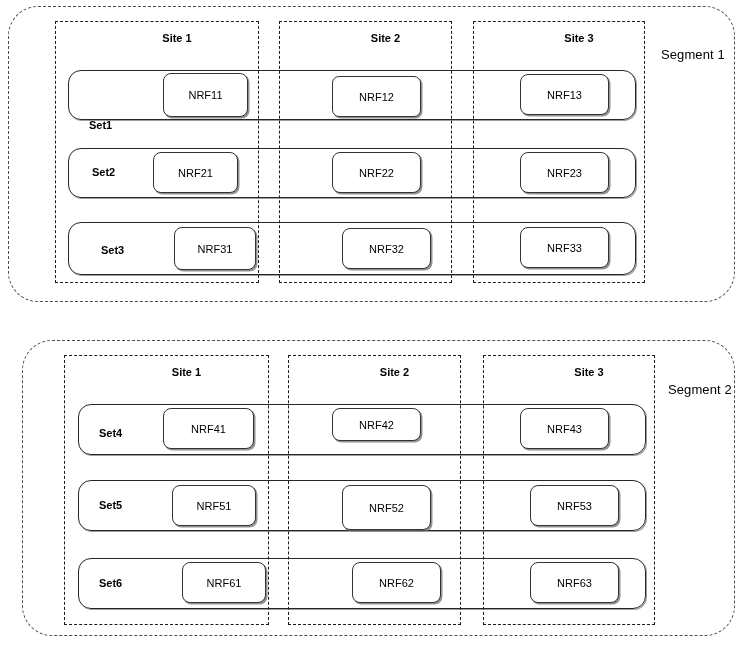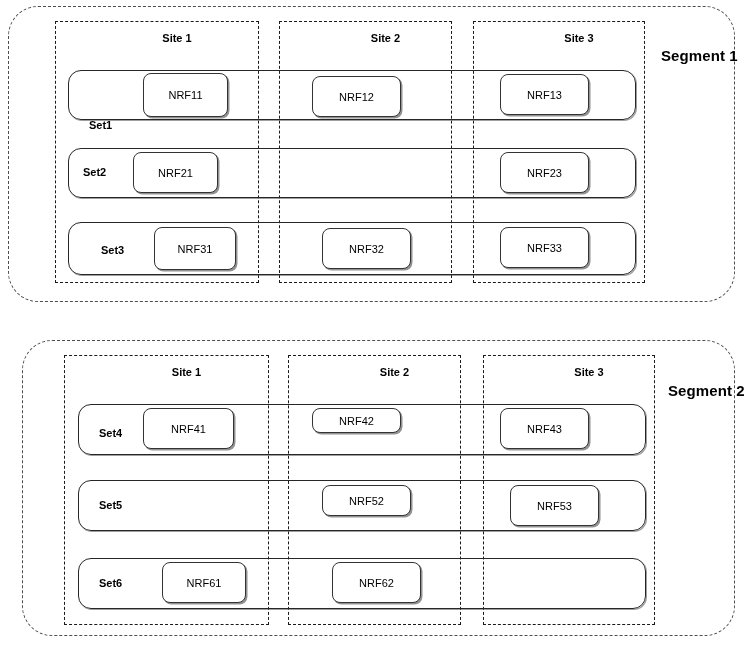--- a/index.html
+++ b/index.html
@@ -27,22 +27,22 @@
   
   .segment {
     position: absolute;
     border: 1px dashed #4d4d4d;
     border-radius: 30px;
     box-sizing: border-box;
     background: transparent;
   }
   .segment-label {
     position: absolute;
-    font-size: 15px;
-    font-weight: bold;
+    font-size: 13px;
+    font-weight: normal;
     color: #000;
     white-space: nowrap;
     letter-spacing: 0.1px;
   }
 
   
   .site {
     position: absolute;
     border: 1px dashed #1a1a1a;
     box-sizing: border-box;
@@ -82,20 +82,21 @@
     border-radius: 8px;
     box-sizing: border-box;
     background: #ffffff;
     box-shadow: 1.5px 1.5px 0 rgba(110,110,110,0.75);
     display: flex;
     align-items: center;
     justify-content: center;
     font-size: 11px;
     color: #000;
     white-space: nowrap;
+    margin-left: 20px;
   }
 </style>
 </head>
 <body>
 
 <div id="diagram-root">
 
   <div class="segment" style="left:8px; top:6px; width:727px; height:296px;"></div>
 
   <div class="segment-label" style="left:661px; top:47px;">Segment 1</div>
@@ -105,26 +106,27 @@
 
   <div class="site" style="left:279px; top:21px; width:173px; height:262px;"></div>
   <div class="site-label" style="left:279px; top:32px; width:173px;">Site 2</div>
 
   <div class="site" style="left:473px; top:21px; width:172px; height:262px;"></div>
   <div class="site-label" style="left:473px; top:32px; width:172px;">Site 3</div>
 
   <div class="set-row" style="left:68px; top:70px; width:568px; height:50px;"></div>
   <div class="set-label" style="left:89px; top:89px;margin-top:30px;">Set1</div>
   <div class="nrf-node" style="left:143px; top:73px; width:85px; height:44px;">NRF11</div>
-  <div class="nrf-node" style="left:312px; top:76px; width:89px; height:41px;">NRF12</div>
+  <div class="nrf-node" style="left:312px; top:76px; width:89px; height:41px;border-radius:7px;">NRF12</div>
   <div class="nrf-node" style="left:500px; top:74px; width:89px; height:41px;">NRF13</div>
 
   <div class="set-row" style="left:68px; top:148px; width:568px; height:50px;"></div>
-  <div class="set-label" style="left:83px; top:166px;text-align:center;">Set2</div>
+  <div class="set-label" style="left:92px; top:166px;text-align:center;">Set2</div>
   <div class="nrf-node" style="left:133px; top:152px; width:85px; height:41px;">NRF21</div>
+  <div class="nrf-node" style="left:312px; top:152px; width:89px; height:41px;">NRF22</div>
   <div class="nrf-node" style="left:500px; top:152px; width:89px; height:41px;">NRF23</div>
 
   <div class="set-row" style="left:68px; top:222px; width:568px; height:53px;"></div>
   <div class="set-label" style="left:89px; top:244px;margin-left:12px;">Set3</div>
   <div class="nrf-node" style="left:154px; top:227px; width:82px; height:43px;">NRF31</div>
   <div class="nrf-node" style="left:322px; top:228px; width:89px; height:41px;">NRF32</div>
   <div class="nrf-node" style="left:500px; top:227px; width:89px; height:41px;">NRF33</div>
 
   <div class="segment" style="left:22px; top:340px; width:713px; height:296px;"></div>
 
@@ -135,26 +137,28 @@
 
   <div class="site" style="left:288px; top:355px; width:173px; height:270px;"></div>
   <div class="site-label" style="left:288px; top:366px; width:173px;">Site 2</div>
 
   <div class="site" style="left:483px; top:355px; width:172px; height:270px;"></div>
   <div class="site-label" style="left:483px; top:366px; width:172px;">Site 3</div>
 
   <div class="set-row" style="left:78px; top:404px; width:568px; height:51px;"></div>
   <div class="set-label" style="left:99px; top:427px;">Set4</div>
   <div class="nrf-node" style="left:143px; top:408px; width:91px; height:41px;">NRF41</div>
-  <div class="nrf-node" style="left:312px; top:408px; width:89px; height:25px;">NRF42</div>
+  <div class="nrf-node" style="left:312px; top:408px; width:89px; height:33px;">NRF42</div>
   <div class="nrf-node" style="left:500px; top:408px; width:89px; height:41px;">NRF43</div>
 
   <div class="set-row" style="left:78px; top:480px; width:568px; height:51px;"></div>
   <div class="set-label" style="left:99px; top:499px;">Set5</div>
-  <div class="nrf-node" style="left:322px; top:485px; width:89px; height:31px;">NRF52</div>
+  <div class="nrf-node" style="left:152px; top:485px; width:84px; height:41px;">NRF51</div>
+  <div class="nrf-node" style="left:322px; top:485px; width:89px; height:45px;">NRF52</div>
   <div class="nrf-node" style="left:510px; top:485px; width:89px; height:41px;">NRF53</div>
 
   <div class="set-row" style="left:78px; top:558px; width:568px; height:51px;"></div>
   <div class="set-label" style="left:99px; top:577px;">Set6</div>
   <div class="nrf-node" style="left:162px; top:562px; width:84px; height:41px;">NRF61</div>
   <div class="nrf-node" style="left:332px; top:562px; width:89px; height:41px;">NRF62</div>
+  <div class="nrf-node" style="left:510px; top:562px; width:89px; height:41px;">NRF63</div>
 
 </div>
 
 </body></html>

